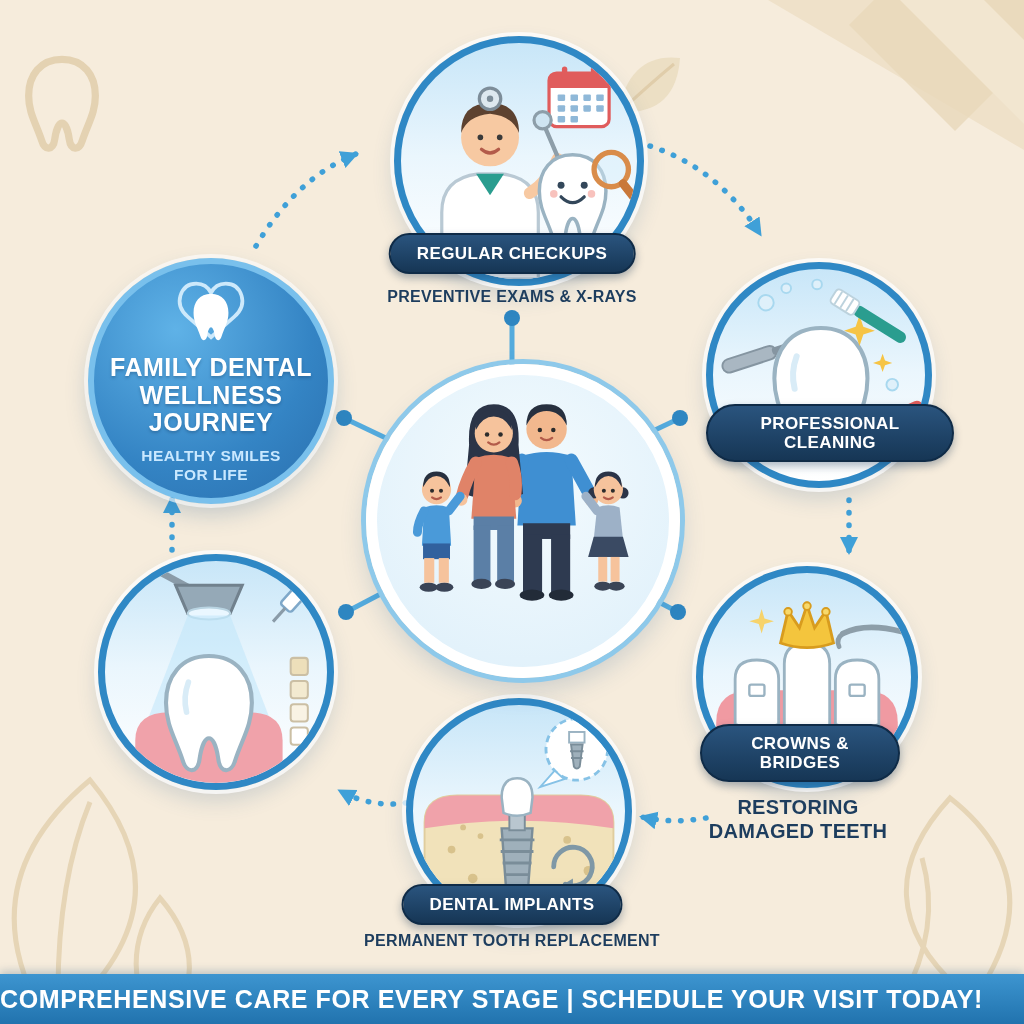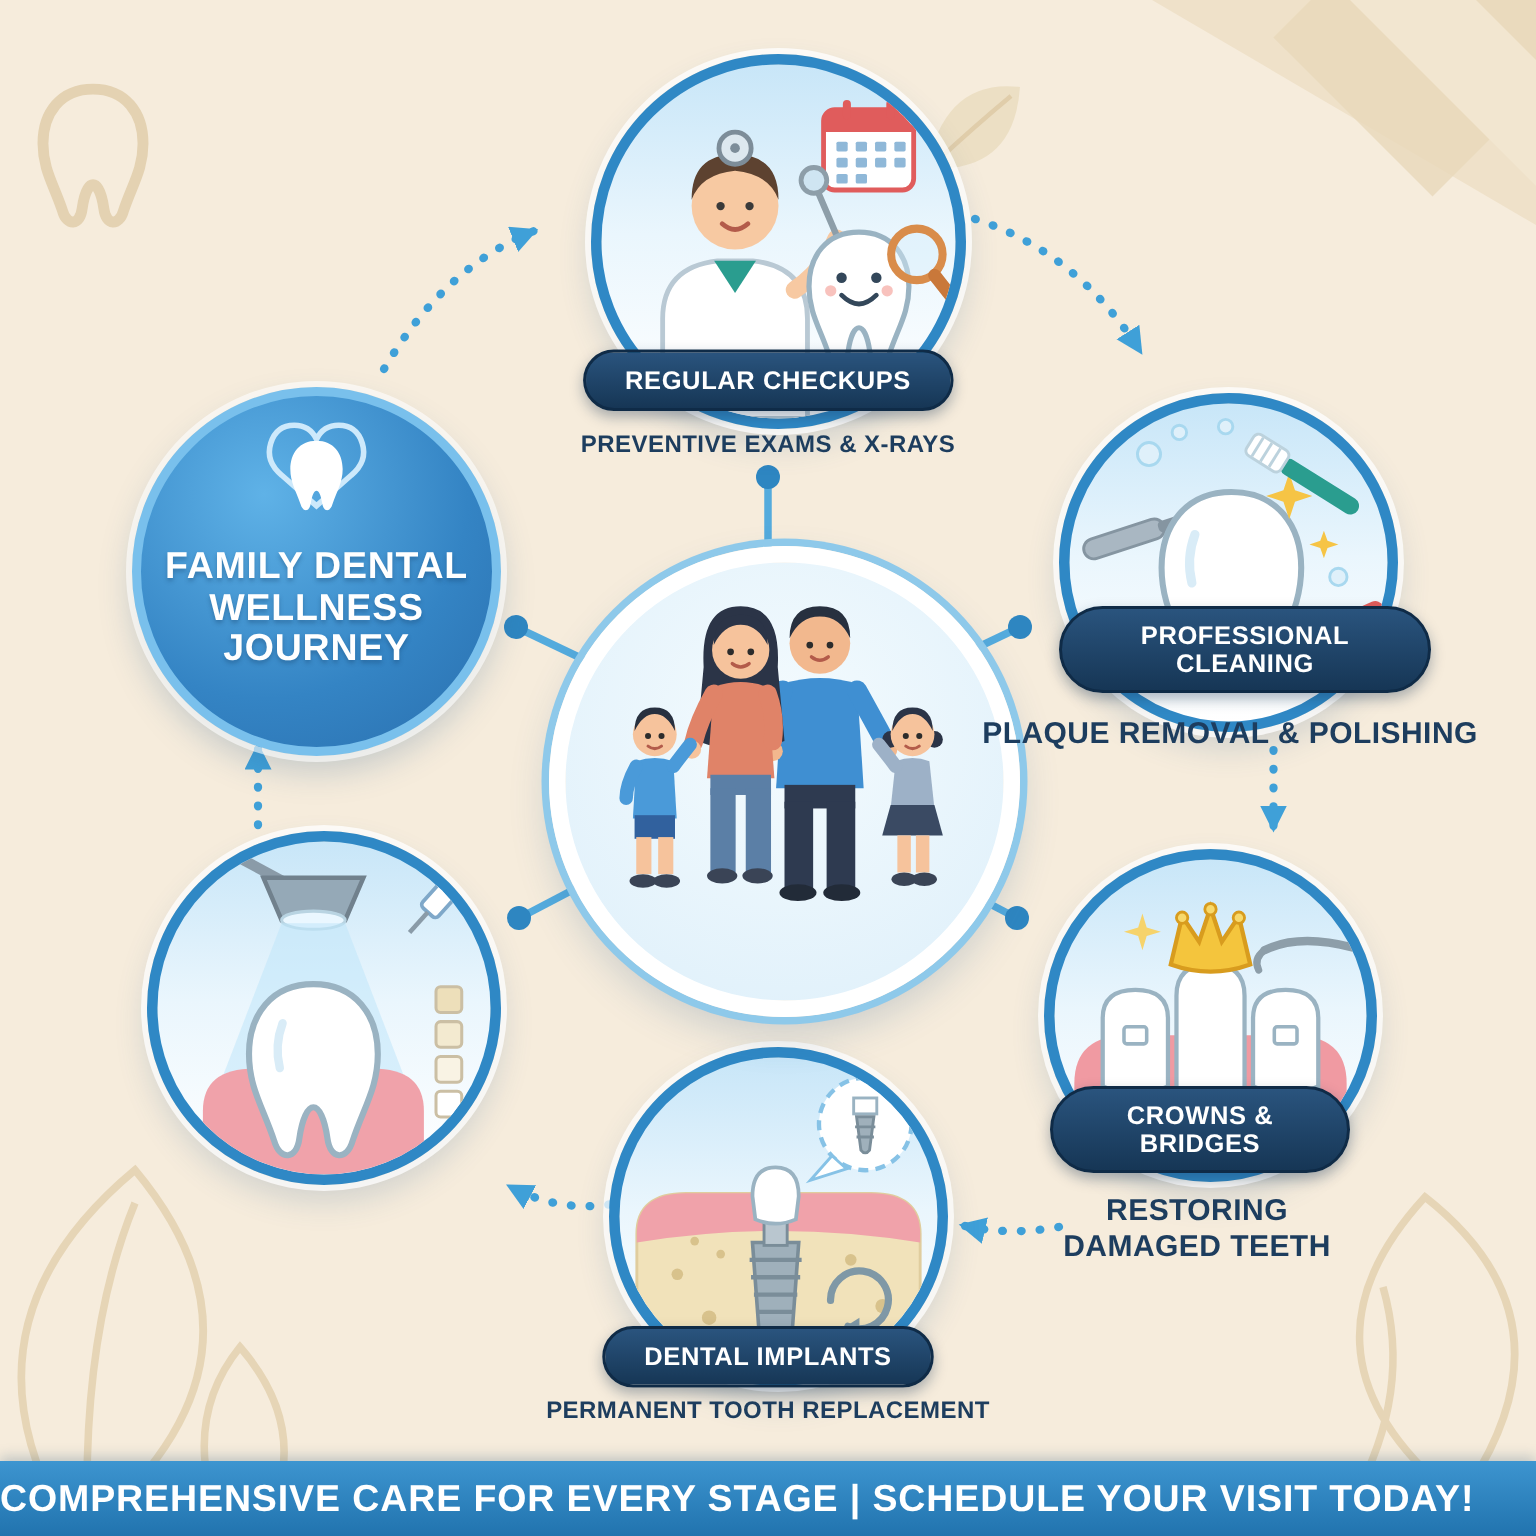--- a/index.html
+++ b/index.html
@@ -21,21 +21,21 @@
   .title-circle{
     position:absolute;border-radius:50%;
     border:6px solid #79c0ec;
     background:radial-gradient(circle at 35% 28%, #5fb2e7 0%, #3484c4 60%, #2a6fae 100%);
     box-shadow:0 0 0 4px rgba(255,255,255,.6), 0 10px 22px rgba(45,95,145,.25);
     z-index:4;text-align:center;color:#fff;
     display:flex;flex-direction:column;align-items:center;
   }
   .title-circle .t-title{
     font-size:25px;font-weight:bold;line-height:1.1;letter-spacing:.5px;
-    width:205px;margin-top:12px;
+    width:205px;margin-top:2px;
     text-shadow:0 2px 3px rgba(20,60,100,.35);
   }
   .title-circle .t-sub{
     font-size:15.5px;font-weight:bold;color:#c9e8ff;line-height:1.25;
     width:150px;margin-top:9px;letter-spacing:.4px;
   }
 
   .center-circle{
     position:absolute;border-radius:50%;
     background:radial-gradient(circle at 50% 38%, #f4fbfe 0%, #ddeffa 100%);
@@ -132,20 +132,21 @@
   </svg>
 
   <div class="title-circle" style="left:88px;top:258px;width:234px;height:234px;">
     <svg viewBox="0 0 90 80" width="86" height="74" style="margin-top:14px;">
       <path d="M45 64 L20 42 Q8 32 12 19 Q16 6 29 6 Q40 6 45 16 Q50 6 61 6 Q74 6 78 19 Q82 32 70 42 Z" fill="none" stroke="#cde9fb" stroke-width="4"></path>
       <g transform="translate(45,40) scale(0.82)">
         <path d="M0 -28 C-15 -28 -23 -17 -23 -3 C-23 9 -18 16 -14 28 C-12 35 -6 35 -5 27 C-4 20 -2 16 0 16 C2 16 4 20 5 27 C6 35 12 35 14 28 C18 16 23 9 23 -3 C23 -17 15 -28 0 -28 Z" fill="#ffffff"></path>
       </g>
     </svg>
     <div class="t-title">FAMILY DENTAL WELLNESS JOURNEY</div>
+    <div class="t-sub">HEALTHY SMILES FOR LIFE</div>
   </div>
 
   <div class="center-circle" style="left:366px;top:364px;width:292px;height:292px;">
     <svg viewBox="0 0 260 260">
 
       <g>
         <circle cx="151" cy="48" r="18" fill="#f2b88e"></circle>
         <path d="M133 45 Q133 26 151 26 Q169 26 169 45 Q163 32 151 32 Q139 32 133 45 Z" fill="#27303f"></path>
         <circle cx="145" cy="49" r="2" fill="#2c2c2c"></circle>
           <circle cx="157" cy="49" r="2" fill="#2c2c2c"></circle>
@@ -306,21 +307,20 @@
           </g>
       </g>
       <g transform="translate(158,160) rotate(-24)">
         <rect x="0" y="0" width="62" height="12" rx="6" fill="#e35d5b"></rect>
         <rect x="-26" y="-3" width="28" height="17" rx="4" fill="#ffffff" stroke="#bcd2dd" stroke-width="2"></rect>
         <path d="M-24 -6 Q-12 -14 2 -6 Q-12 -1 -24 -6 Z" fill="#6fb9e8"></path>
       </g>
     </svg>
   </div>
   <div class="pill wrap" style="left:830px;top:404px;width:208px;">PROFESSIONAL CLEANING</div>
-  <div class="node-sub" style="left:820px;top:478px;font-size:20px;">PLAQUE REMOVAL &amp; POLISHING</div>
 
   <div class="node-circle" style="left:696px;top:566px;width:208px;height:208px;">
     <svg viewBox="0 0 220 220">
       <path d="M14 158 Q14 124 52 124 L168 124 Q206 124 206 158 L206 220 L14 220 Z" fill="#f09aa2"></path>
       <g fill="#ffffff" stroke="#9ab3c2" stroke-width="3">
         <path d="M34 160 L34 112 Q34 92 57 92 Q80 92 80 112 L80 160 Q57 170 34 160 Z"></path>
         <path d="M140 160 L140 112 Q140 92 163 92 Q186 92 186 112 L186 160 Q163 170 140 160 Z"></path>
         <path d="M86 162 L86 96 Q86 74 110 74 Q134 74 134 96 L134 162 Q110 172 86 162 Z"></path>
       </g>
       <rect x="49" y="118" width="16" height="12" rx="2" fill="none" stroke="#9ab3c2" stroke-width="2.5"></rect>

